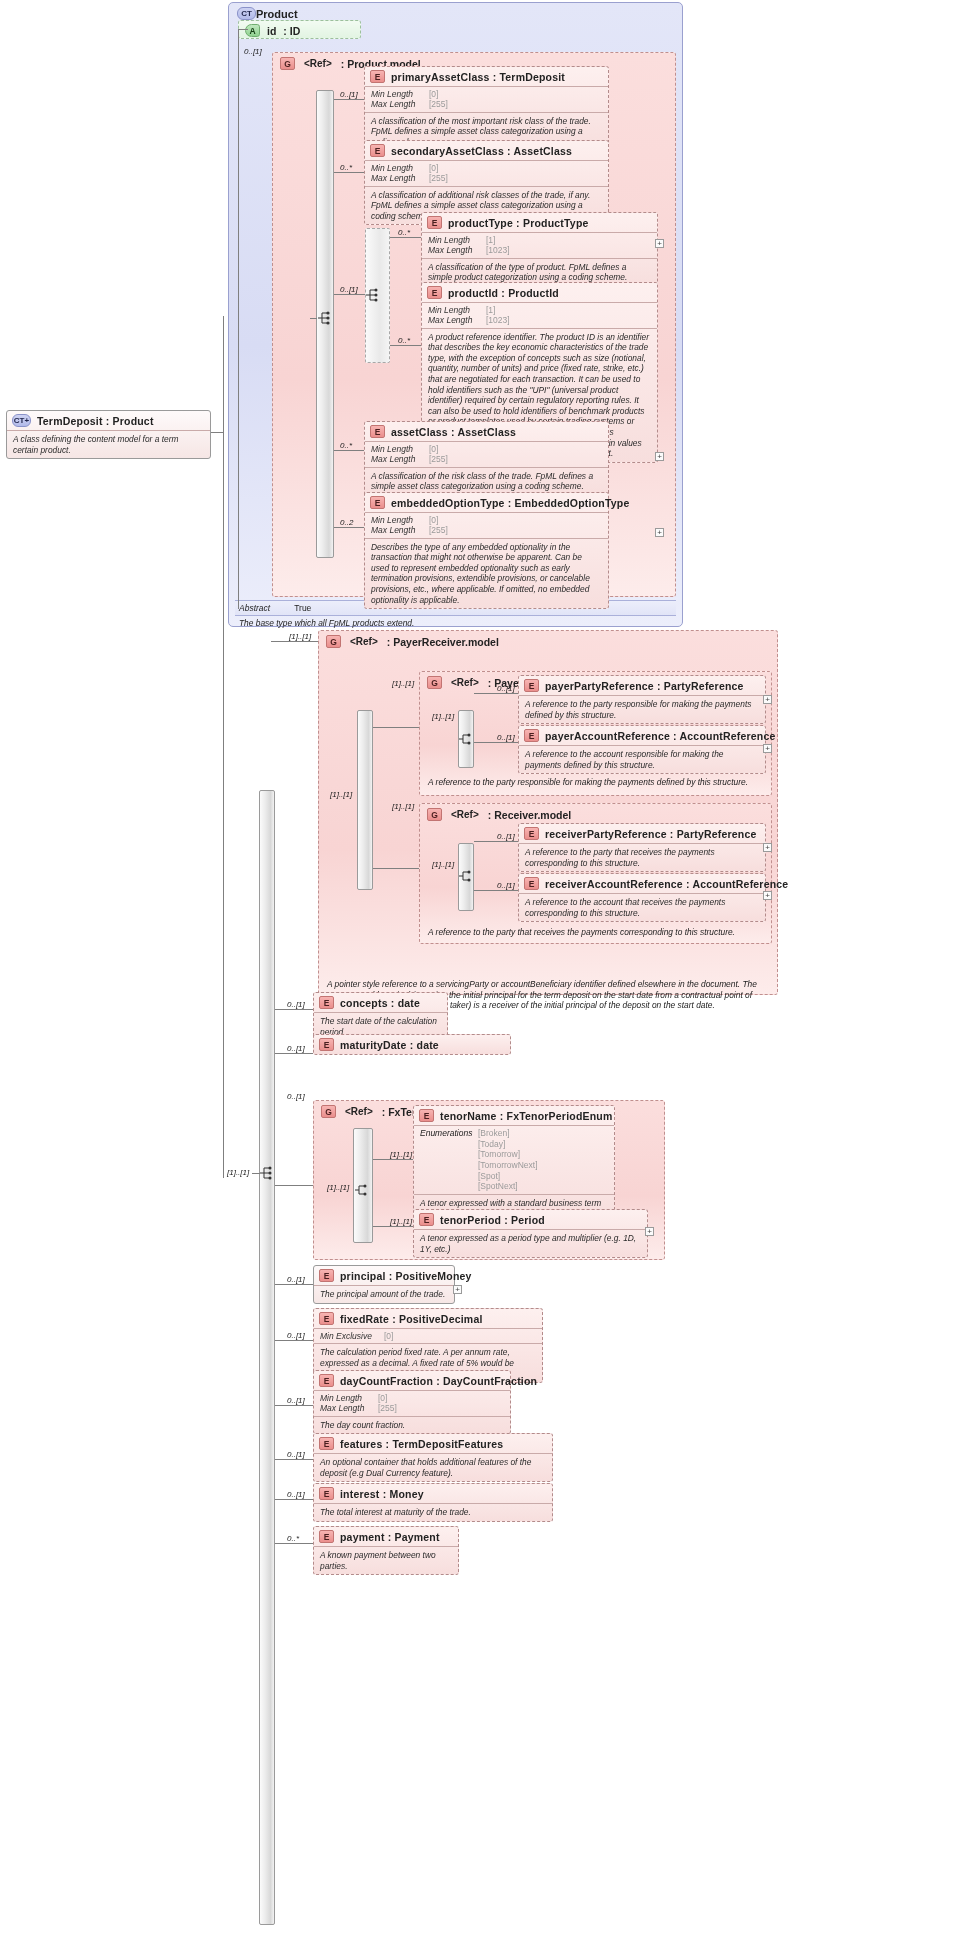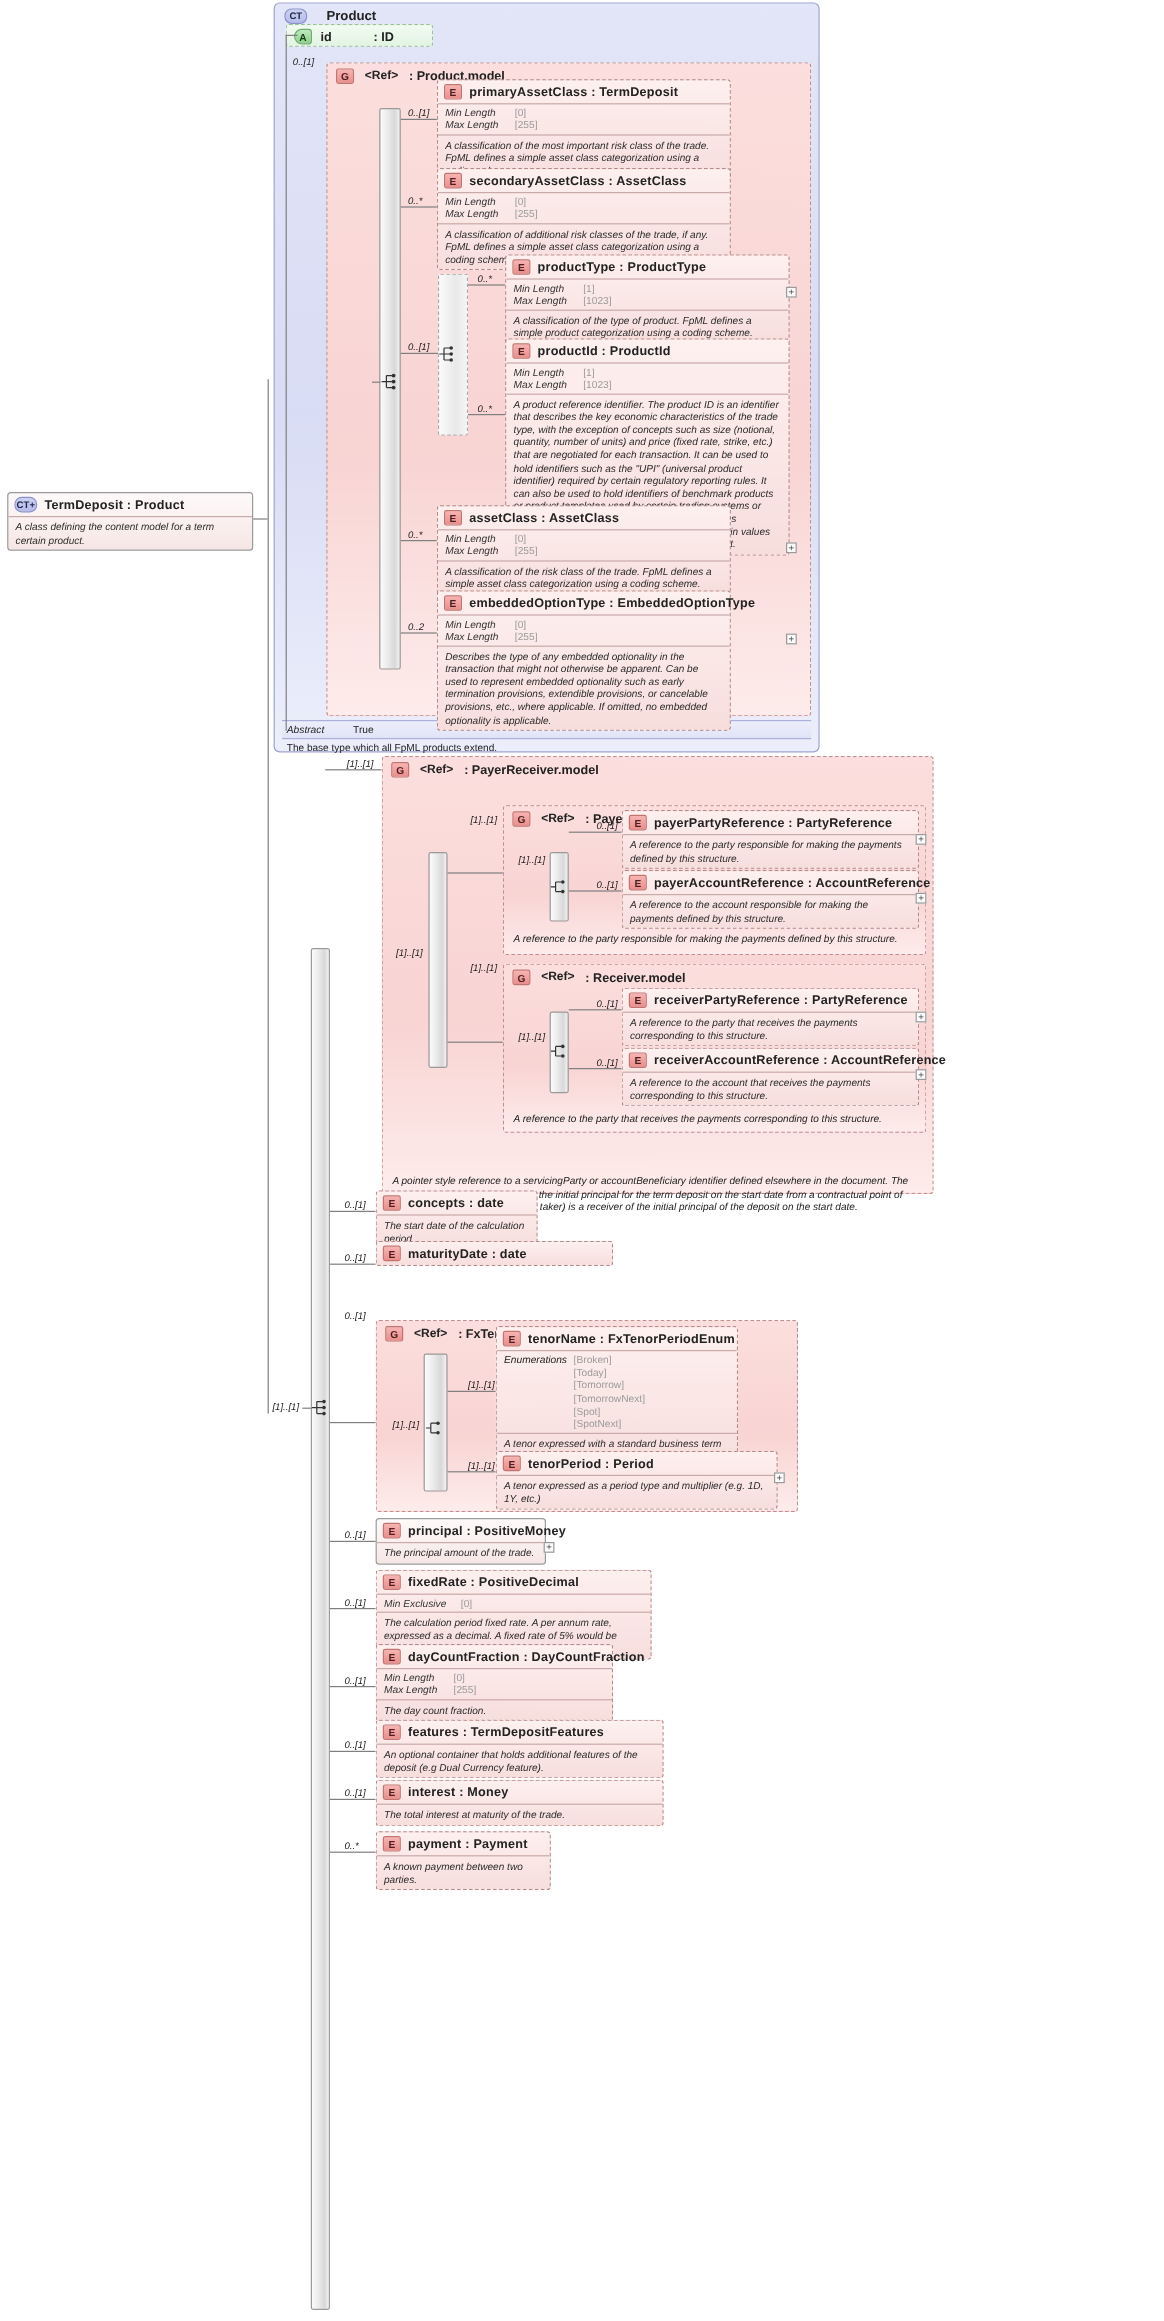--- a/index.html
+++ b/index.html
@@ -74,21 +74,21 @@
   .ct-box > .hdr { padding: 4px 8px; }
   .ct-box .abstract-row {
     position:absolute; left:6px; right:6px;
     border-top:1px solid #aab0da; border-bottom:1px solid #aab0da;
     font-size:8.5px; font-style:italic; padding:2px 4px;
     background: linear-gradient(to bottom,#eceefb,#e1e4f7);
   }
   .ct-box .abstract-row b { font-style: normal; font-weight: normal; margin-left: 24px; }
   .ct-box .ct-desc {
     position:absolute; left:6px; right:6px;
-    font-size:8.4px; padding:2px 4px;
+    font-size:8.4px; font-style:italic; padding:2px 4px;
   }
 
   
   .grp {
     position:absolute;
     border:1px dashed #c08f8e; border-radius:3px;
     background: linear-gradient(to bottom, #fbdedd 0%, #f8d4d3 60%, #fdeceb 100%);
   }
   .grp > .ghdr { display:flex; align-items:center; gap:9px; padding:4px 7px; white-space:nowrap; }
   .grp > .ghdr .gref { font-size:10px; font-weight:bold; }
@@ -148,35 +148,35 @@
     <span class="badge CT">CT+</span>
     <span class="title">TermDeposit : Product</span>
   </div>
   <div class="desc">A class defining the content model for a term certain product.</div>
 </div>
 
 <div class="h" style="left:211px; top:432px; width:12px;"></div>
 <div class="v" style="left:223px; top:316px; height:862px;"></div>
 
 <div class="ct-box" style="left:228px; top:2px; width:455px; height:625px;">
-  <div class="hdr" style="display:flex; align-items:center; gap:16px;">
+  <div class="hdr" style="display:flex; align-items:center; gap:0;">
     <span class="badge CT">CT</span>
     <span class="title" style="font-size:11px;font-weight:bold;">Product</span>
   </div>
   <div class="abstract-row" style="top:597px;">
     <span>Abstract</span><b>True</b>
   </div>
   <div class="ct-desc" style="top:613px;">The base type which all FpML products extend.</div>
 </div>
 
 <div class="attr-box" style="left:238px; top:20px; width:123px; height:19px;">
   <div class="hdr">
     <span class="badge A">A</span>
     <span class="title">id</span>
-    <span class="title" style="margin-left:28px;">: ID</span>
+    <span class="title" style="">: ID</span>
   </div>
 </div>
 
 <div class="v" style="left:238px; top:29px; height:580px;"></div>
 <div class="h" style="left:238px; top:29px; width:10px;"></div>
 
 <div class="card" style="left:244px; top:47px;">0..[1]</div>
 <div class="grp" style="left:272px; top:52px; width:404px; height:545px;">
   <div class="ghdr">
     <span class="badge G">G</span>

